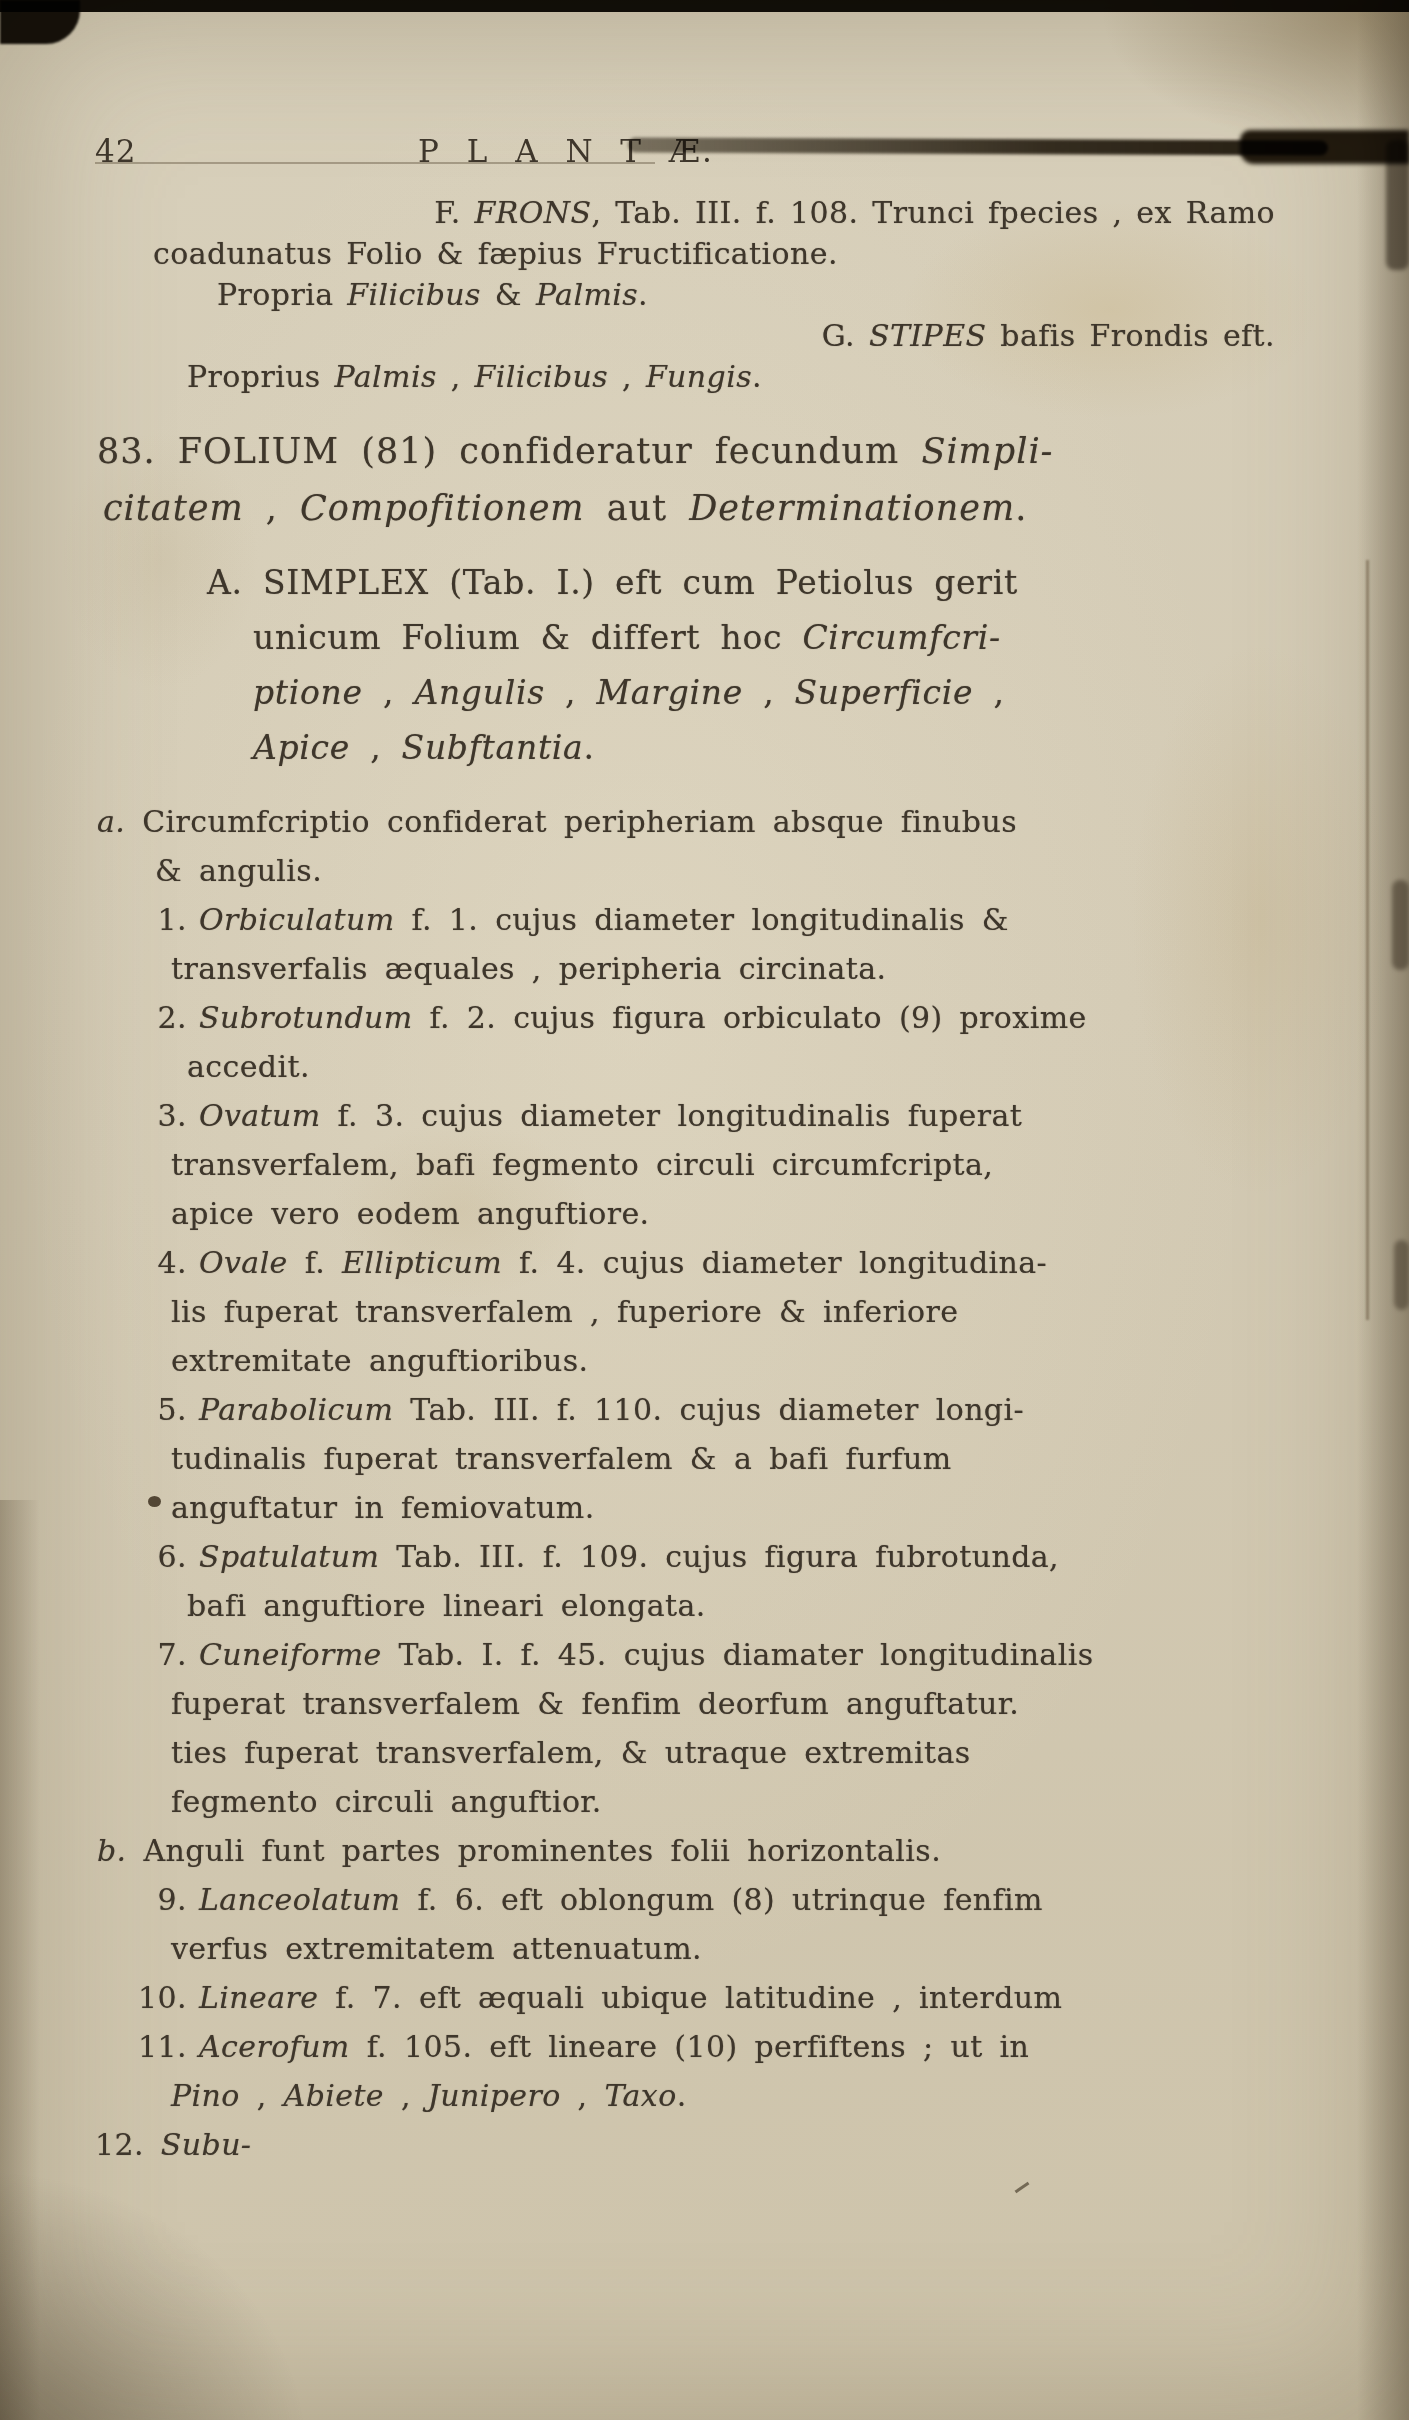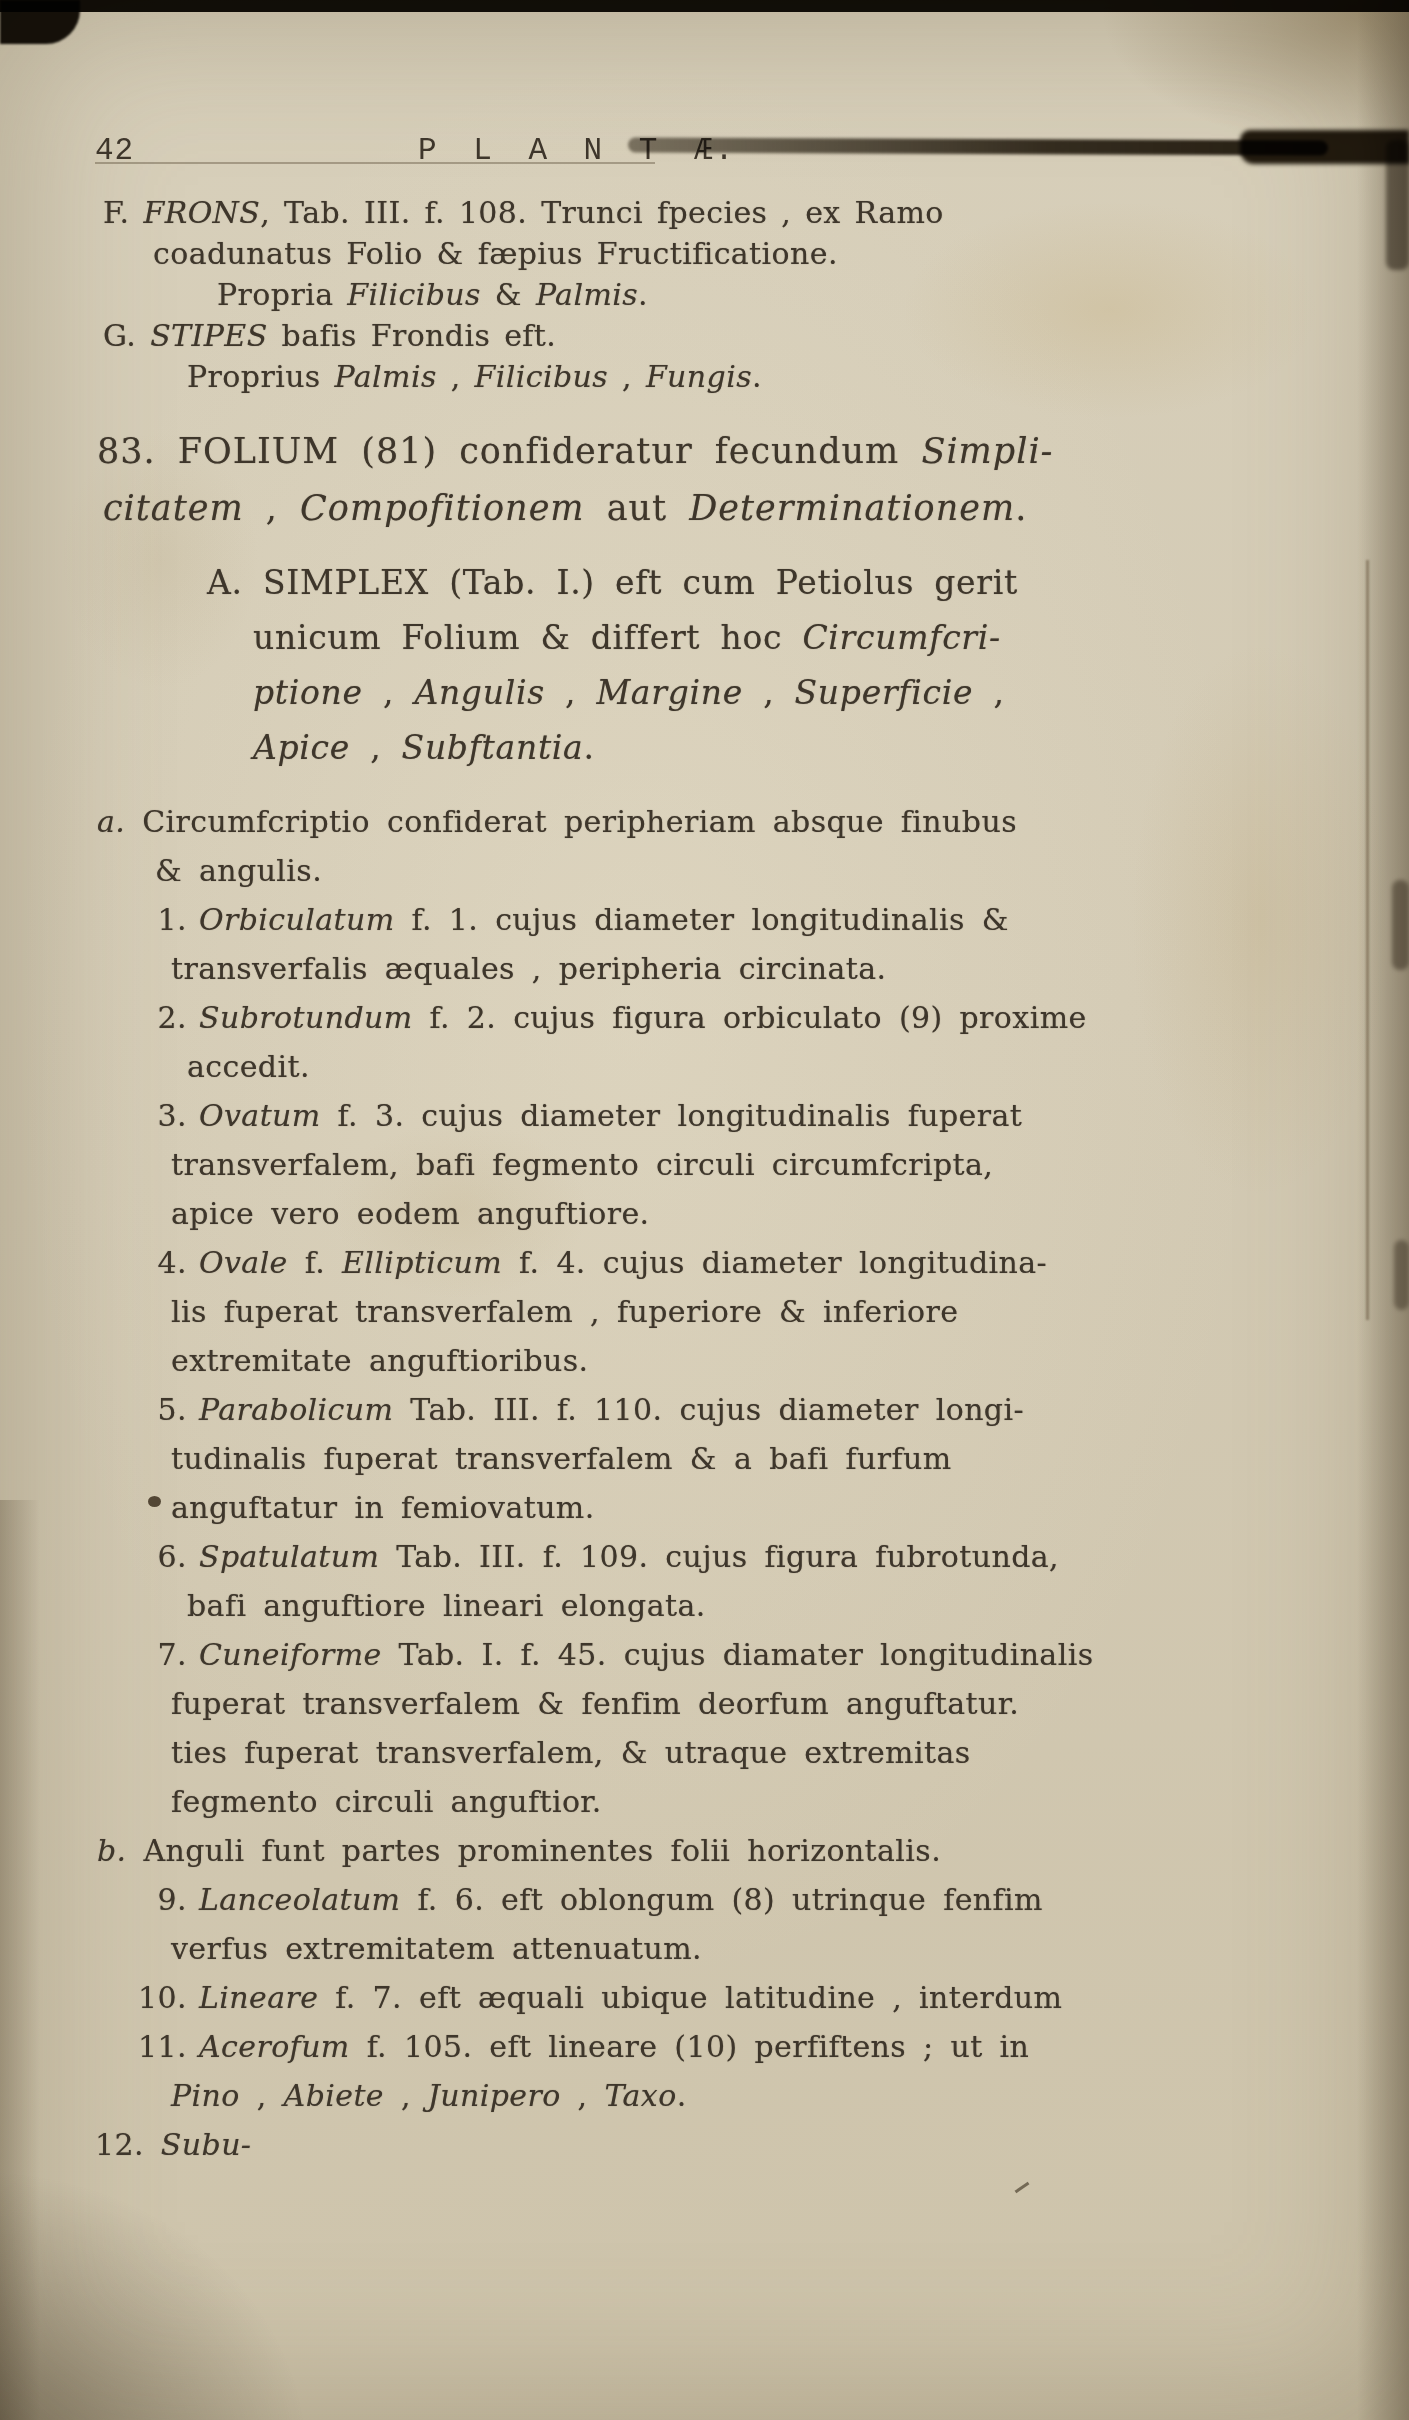--- a/index.html
+++ b/index.html
@@ -48,31 +48,31 @@
     background:radial-gradient(ellipse, rgba(168,144,92,.13), rgba(168,144,92,0) 70%);}
   .stain4{left:60px;top:430px;width:200px;height:260px;
     background:radial-gradient(ellipse, rgba(160,140,95,.12), rgba(160,140,95,0) 70%);}
   .ink-dot{left:148px;top:1496px;width:13px;height:11px;border-radius:50%;background:#4a3d2c;opacity:.85;filter:blur(.5px);}
   .speck1{left:1014px;top:2186px;width:16px;height:3px;background:rgba(70,58,40,.6);transform:rotate(-35deg);}
   .bottom-left{left:-60px;top:2160px;width:380px;height:330px;
     background:radial-gradient(ellipse at 10% 90%, rgba(74,62,42,.50), rgba(74,62,42,0) 68%);}
   .left-edge{left:0;top:1500px;width:40px;height:920px;
     background:linear-gradient(to right, rgba(80,66,44,.30), rgba(80,66,44,0));}
   
-  .header{position:absolute;left:0;top:128px;width:1366px;height:46px;line-height:46px;z-index:2;font-family:Liberation Mono, monospace;}
+  .header{position:absolute;left:0;top:128px;width:1366px;height:46px;line-height:46px;z-index:2;}
   .pagenum{position:absolute;left:95px;font-size:31px;letter-spacing:1px;}
   .title{position:absolute;left:418px;font-size:31px;word-spacing:14px;letter-spacing:2px;}
   
   .text-body{position:absolute;left:95px;top:192px;width:1180px;z-index:2;}
   .line{white-space:pre;font-size:30px;line-height:49px;word-spacing:7px;letter-spacing:.4px;
     text-shadow:0 0 1px rgba(62,54,43,.55);}
   .it{font-style:italic;}
   .num{display:inline-block;width:56px;text-align:right;margin-right:12px;}
   .e0,.e1,.e2,.e3{line-height:41px;word-spacing:4px;}
-  .e0{padding-left:8px;}
+  .e0{padding-left:8px;text-align:right;}
   .e1{padding-left:58px;}
   .e2{padding-left:122px;}
   .e3{padding-left:92px;}
   .sec1,.sec2{font-size:35px;line-height:57px;word-spacing:10px;letter-spacing:1px;}
   .sec1{margin-top:26px;padding-left:2px;}
   .sec2{padding-left:8px;}
   .sx1,.sx2{font-size:33px;line-height:55px;word-spacing:9px;letter-spacing:.7px;}
   .sx1{margin-top:18px;padding-left:112px;}
   .sx2{padding-left:158px;}
   .pa{margin-top:22px;padding-left:2px;}

